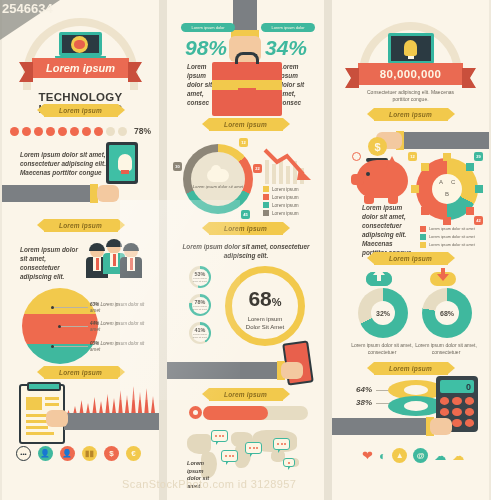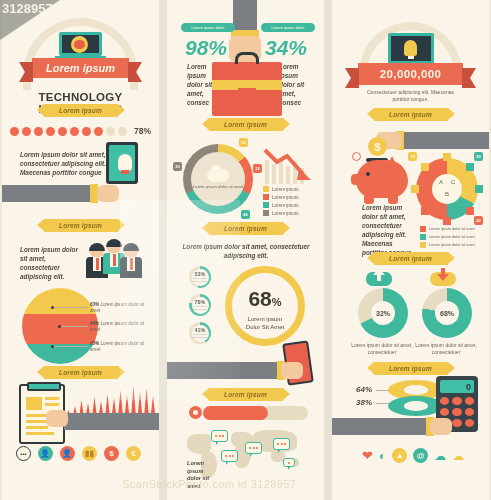--- a/index.html
+++ b/index.html
@@ -531,21 +531,21 @@
           <div class="bigbulb"></div>
         </div>
       <div class="stand"></div>
         <div class="foot"></div>
     </div>
 
     <div style="position:absolute;left:26px;top:63px;width:105px;">
       <div class="numribbon">
         <div class="tailL" style="position:absolute;left:-13px;top:5px;width:14px;height:20px;background:#c94f3c;clip-path:polygon(0 0,100% 0,100% 100%,0 100%,6px 50%);"></div>
         <div class="tailR" style="position:absolute;right:-13px;top:5px;width:14px;height:20px;background:#c94f3c;clip-path:polygon(0 0,100% 0,calc(100% - 6px) 50%,100% 100%,0 100%);"></div>
-        <span>20,000,000</span>
+        <span>80,000,000</span>
       </div>
     </div>
 
     <div class="tiny-txt" style="position:absolute;left:30px;top:89px;width:97px;text-align:center;">Consectetuer adipiscing elit. Maecenas porttitor congue.</div>
 
     <div style="position:absolute;left:0;top:108px;width:157px;">
       <div class="yellow-ribbon">
         <span>Lorem ipsum</span>
       </div>
     </div>
@@ -677,18 +677,18 @@
       <span style="color:#ee6a4e;font-size:13px;">❤</span>
       <span style="color:#3fb89e;font-size:12px;">◐</span>
       <span class="ic" style="background:#f2c94c;font-size:8px;">▲</span>
       <span class="ic" style="background:#3fb89e;font-size:8px;">@</span>
       <span style="color:#3fb89e;font-size:12px;">☁</span>
       <span style="color:#f2c94c;font-size:12px;">☁</span>
     </div>
   </div>
 
   <div class="corner-tri" style="left:0;top:0;width:60px;height:40px;background:#8e8d87;opacity:.75;clip-path:polygon(0 0,100% 0,0 100%);"></div>
-  <div style="position:absolute;left:2px;top:1px;color:#f7f1e4;font-size:13px;font-weight:bold;">3128957</div>
+  <div style="position:absolute;left:2px;top:1px;color:#f7f1e4;font-size:13px;font-weight:bold;">2546634</div>
 
   <div class="wm" style="left:122px;top:478px;">ScanStockPhoto.com id 3128957</div>
 
   <div style="position:absolute;left:120px;top:200px;width:120px;height:200px;background:linear-gradient(120deg,rgba(255,255,255,.38),rgba(255,255,255,0));pointer-events:none;"></div>
 </div>
 
 </body></html>

